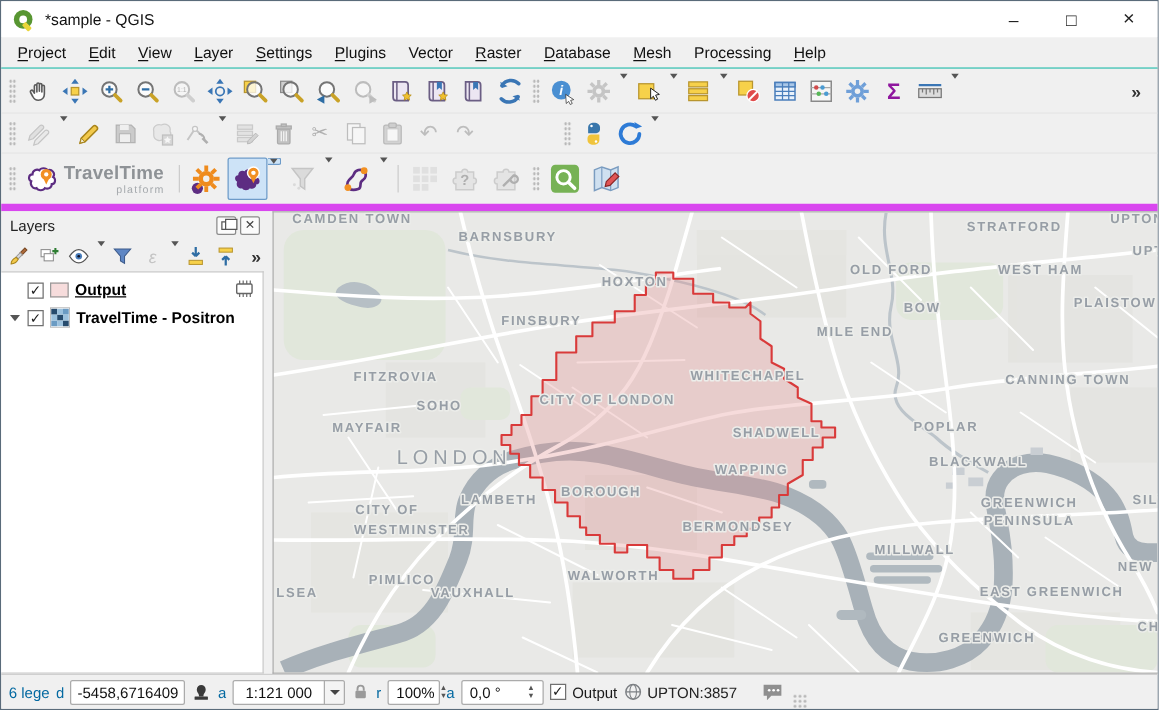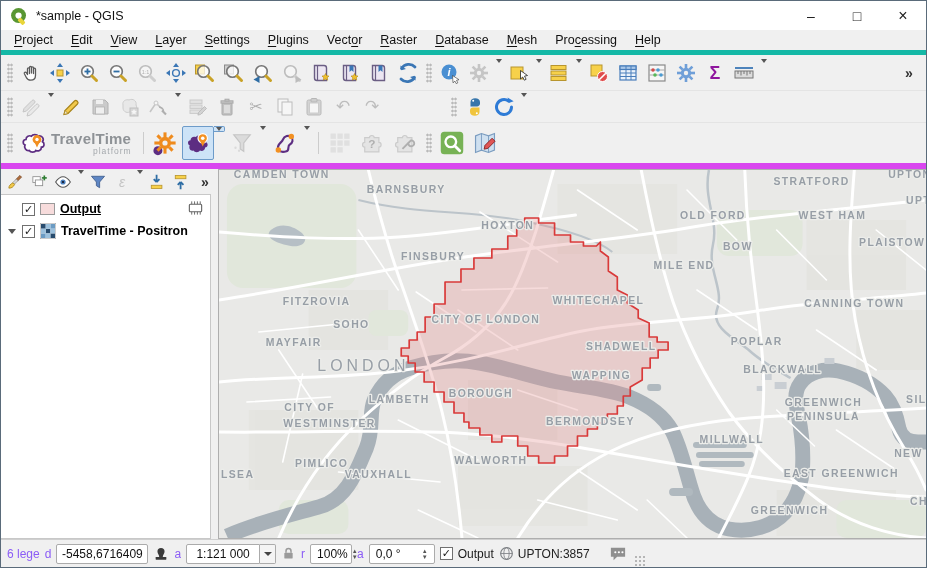--- a/index.html
+++ b/index.html
@@ -7,21 +7,21 @@
   .window { width:927px; height:568px; border:1px solid #5a6b7a; display:flex; flex-direction:column; background:#f0f0f0; }
 
   
   .titlebar { height:29px; background:#ffffff; display:flex; align-items:center; padding-left:8px; flex:0 0 auto; }
   .titlebar .app-title { margin-left:7px; font-size:12.5px; color:#111; }
   .win-controls { margin-left:auto; display:flex; height:100%; }
   .win-btn { width:46px; height:100%; display:flex; align-items:center; justify-content:center; font-size:14px; color:#222; }
   .win-btn.close-btn { font-size:16px; }
 
   
-  .menubar { height:25px; background:#f0f0f0; display:flex; align-items:center; padding-left:4px; border-bottom:5px solid #14b8a6; flex:0 0 auto; }
+  .menubar { height:25px; background:#f0f0f0; display:flex; align-items:center; padding-left:4px; border-bottom:1px solid #14b8a6; flex:0 0 auto; }
   .menu-item { padding:3px 9px; font-size:12.5px; color:#111; }
   .menu-item u { text-underline-offset:2px; }
 
   
   .toolbar { display:flex; align-items:center; background:#f0f0f0; padding:1px 3px; gap:1px; flex:0 0 auto; }
   .tb1 { height:36px; border-bottom:1px solid #e4e4e4; }
   .tb2 { height:32px; border-bottom:1px solid #e4e4e4; }
   .tb3 { height:46px; border-bottom:6px solid #d946ef; }
   .grip { width:6px; height:20px; margin:0 3px; background-image:radial-gradient(#b9b9b9 1px, transparent 1.2px); background-size:3px 4px; flex:0 0 auto; }
   .sep { width:1px; height:22px; background:#cccccc; margin:0 4px; flex:0 0 auto; }
@@ -65,21 +65,21 @@
   .splitter { width:6px; flex:0 0 auto; background:#f0f0f0; }
 
   .map-canvas { flex:1 1 auto; position:relative; background:#e9e9e7; border:1px solid #aeaeae; border-right:none; overflow:hidden; }
   .map-canvas svg { display:block; width:100%; height:100%; }
 
   
   .statusbar { height:28px; flex:0 0 auto; background:#f0f0f0; border-top:1px solid #cfcfcf; display:flex; align-items:center; padding:0 6px; gap:5px; font-size:12px; white-space:nowrap; }
   .locator { width:200px; height:20px; border:1px solid #ababab; border-radius:2px; background:#fff; display:flex; align-items:center; padding:0 5px; gap:4px; color:#9a9a9a; flex:0 0 auto; }
   .sbox { height:20px; border:1px solid #ababab; border-radius:2px; background:#fff; display:flex; align-items:center; justify-content:center; padding:0 6px; color:#111; }
   .spin { display:flex; flex-direction:column; justify-content:center; margin-left:4px; font-size:6px; color:#555; line-height:1; }
-  .frag { color:#8b5cf6; overflow:hidden; flex:0 0 auto; }
+  .frag { color:#0369a1; overflow:hidden; flex:0 0 auto; }
   .sb-ico { display:inline-flex; align-items:center; }
   .combo-arrow { width:16px; height:20px; border:1px solid #ababab; border-left:none; border-radius:0 2px 2px 0; background:#f4f4f4; display:flex; align-items:center; justify-content:center; }
   .combo-arrow::after { content:""; border-left:4px solid transparent; border-right:4px solid transparent; border-top:4px solid #444; }
   .render-wrap { display:flex; align-items:center; gap:5px; }
   .crs-wrap { display:flex; align-items:center; gap:4px; color:#222; }
   .corner-grip { width:12px; height:12px; margin-left:2px; background-image:radial-gradient(#b5b5b5 1px, transparent 1.2px); background-size:4px 4px; align-self:flex-end; }
 </style>
 </head>
 <body>
 
@@ -722,20 +722,29 @@
               <path d="M8 3v14M14 5v14" stroke="#7a9cc0" stroke-width=".8"></path>
               <path d="M11 13l6-6 2.5 2.5-6 6-3.2.7z" fill="#e05555" stroke="#8a2626" stroke-width=".8"></path>
             </svg>
           </span>
         </button>
       </span>
     </div>
 
   <div class="main">
     <div class="layers-panel">
+      <div class="panel-title">
+        <span>Layers</span>
+        <span class="pbtns">
+          <span class="pbtn">
+              <span class="float-glyph"></span>
+            </span>
+          <span class="pbtn">✕</span>
+        </span>
+      </div>
       <div class="panel-toolbar" id="layers-toolbar">
           <span class="tbtn-group">
             <button class="tbtn">
               <span style="display: inline-flex;">
                 <svg class="ic" viewBox="0 0 22 22">
                   <path d="M12 8l5-5 2 2-5 5z" fill="#b06c3b" stroke="#7a4a26"></path>
                   <path d="M8.5 11.5l4-4 2 2-4 4z" fill="#d9d9d9" stroke="#999"></path>
                   <path d="M3.5 18.5c0-3 1.8-4.8 5-6.5l2 2c-1.7 3.2-3.5 4.5-7 4.5z" fill="#f2c94c" stroke="#a8841a"></path>
                 </svg>
               </span>

